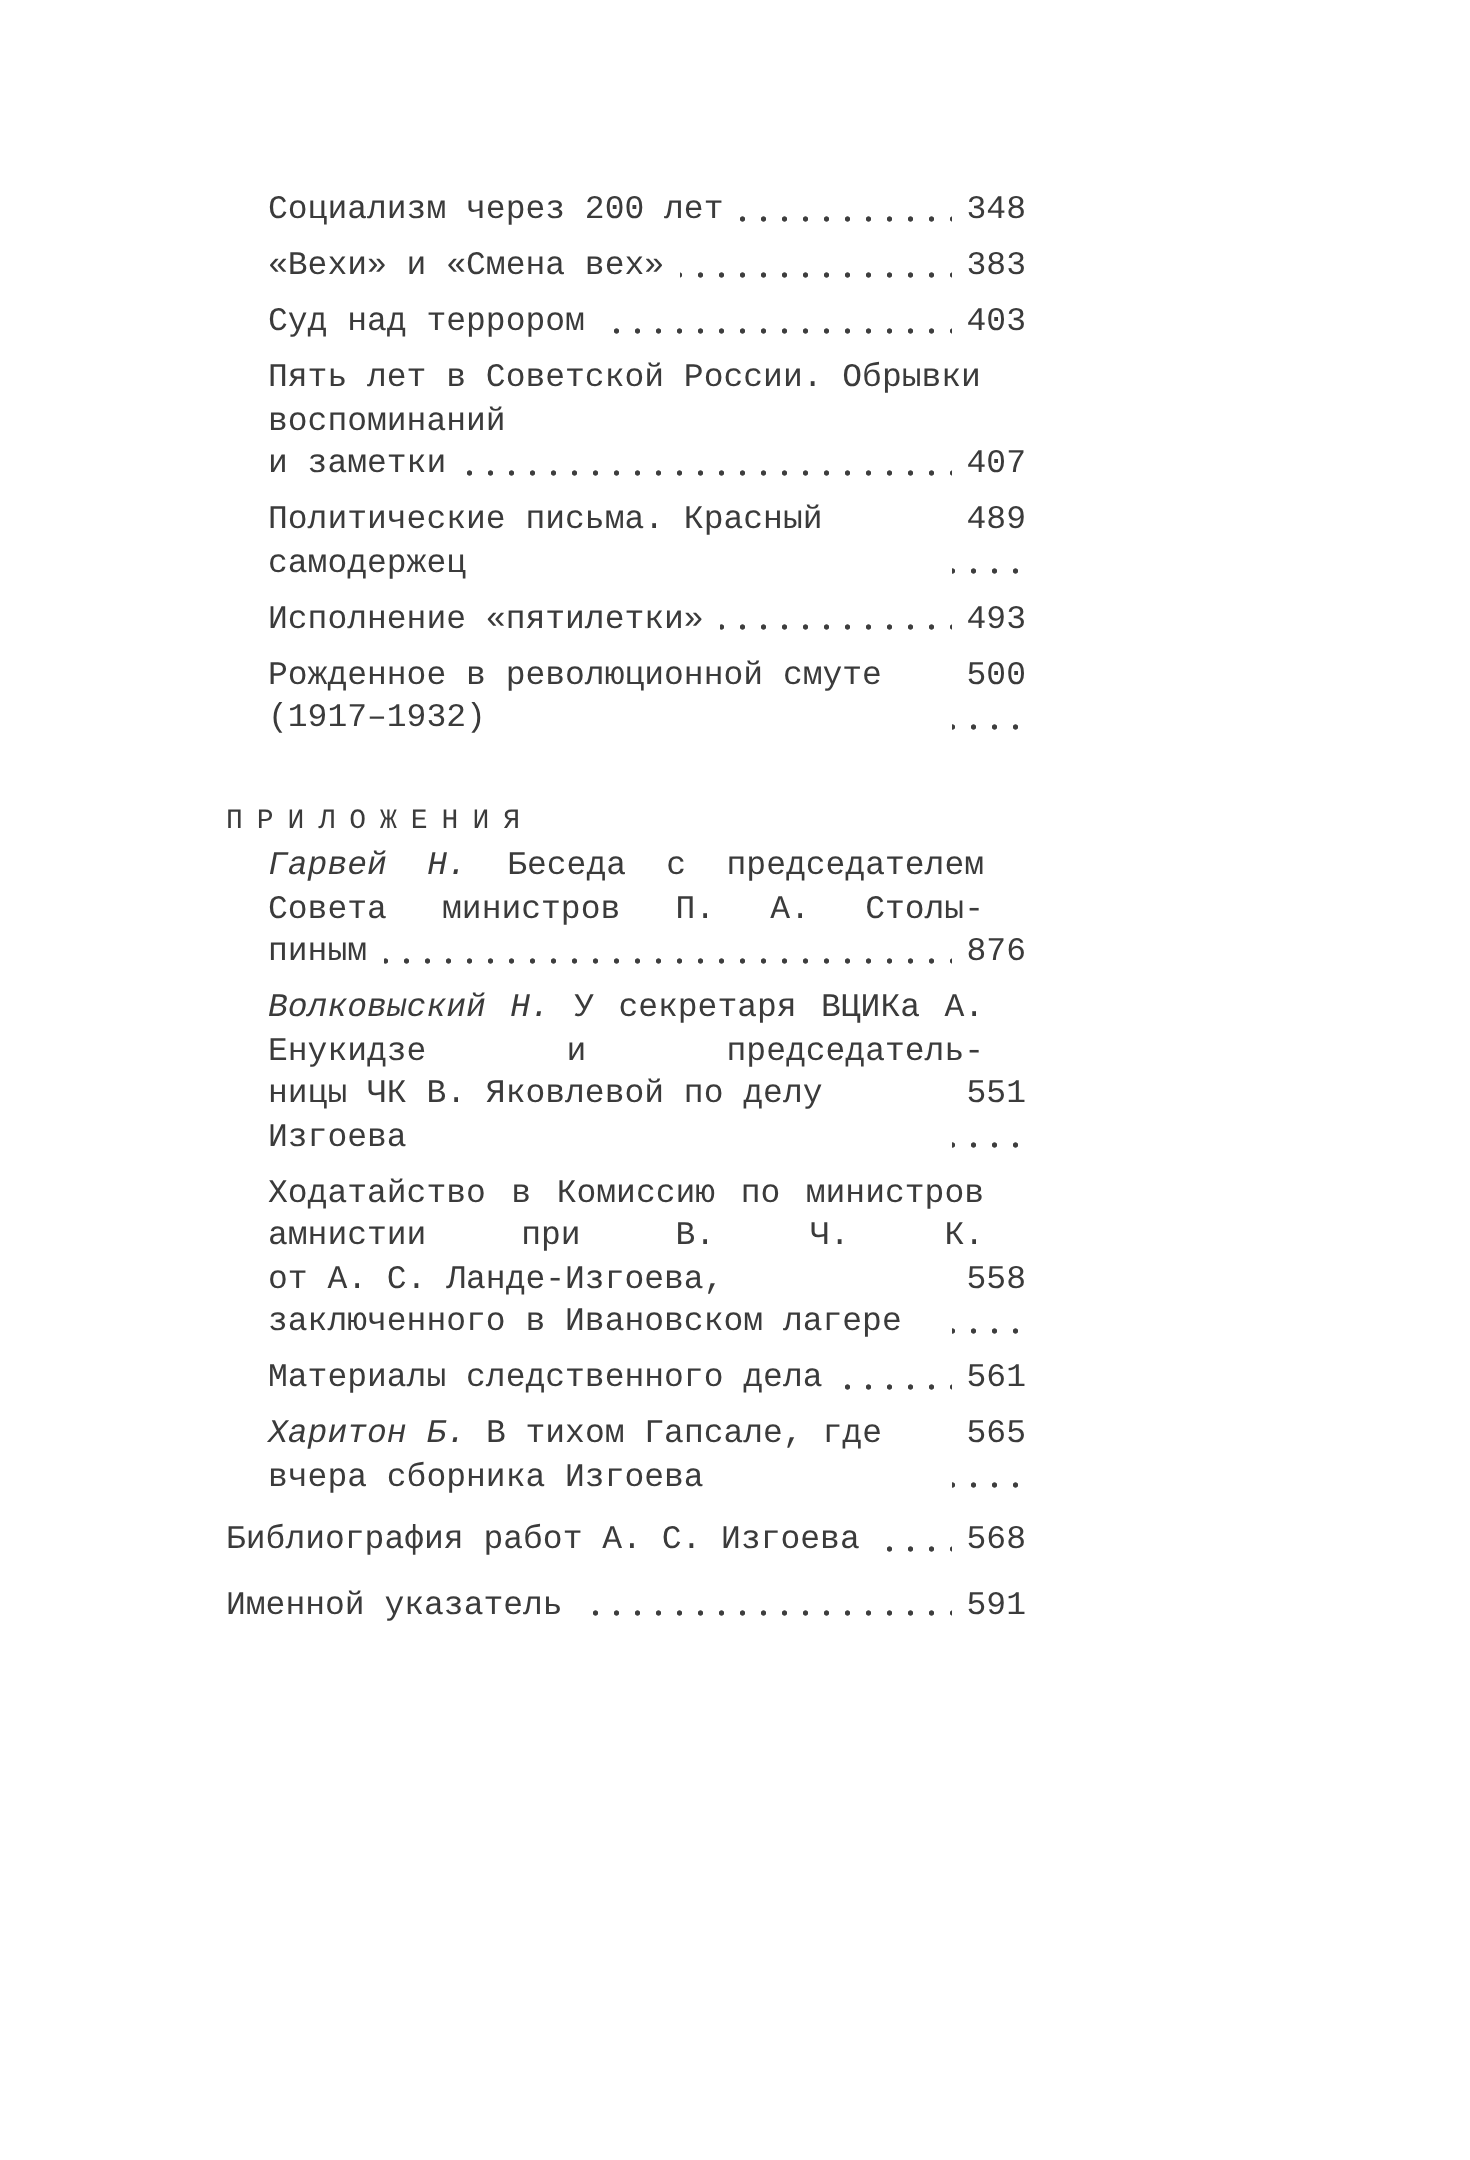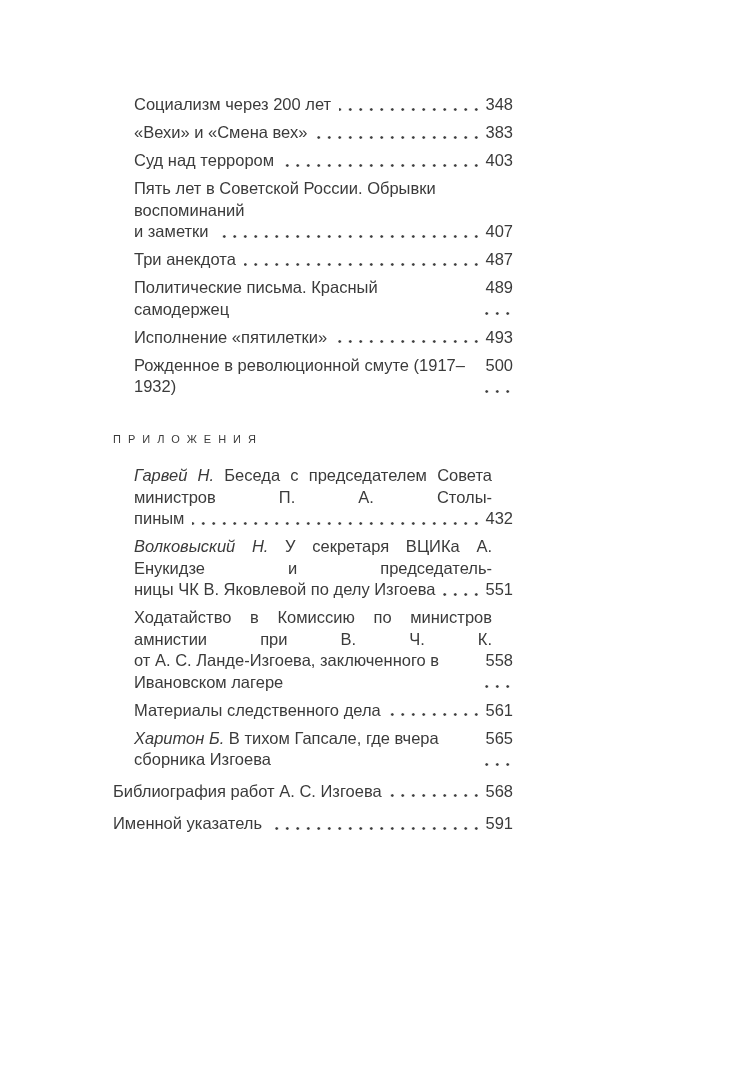--- a/index.html
+++ b/index.html
@@ -7,21 +7,21 @@
     padding: 0;
     background: #ffffff;
   }
   .page {
     position: relative;
     width: 609px;
     height: 1080px;
     box-sizing: border-box;
     background: #ffffff;
     padding: 94px 96px 16px 113px;
-    font-family: Liberation Sans, sans-serif;
+    font-family: Liberation Mono, monospace;
     font-size: 16.5px;
     line-height: 21.5px;
     color: #3b3b3b;
     overflow: hidden;
   }
   .entry { margin-bottom: 6.5px; }
   .sub   { margin-left: 21px; }
 
   
   .row {
@@ -56,23 +56,22 @@
     padding-left: 7px;
     white-space: nowrap;
     text-align: center;
   }
   .l1 { padding-right: 21px; }           
   .just { text-align: justify; text-align-last: justify; }
   .au { font-style: italic; }
 
   .heading {
     margin-top: 31px;
-    margin-bottom: 15px;
     letter-spacing: 7px;
-    font-size: 11px;
+    font-size: 14px;
     color: #3b3b3b;
   }
   .gap-sm { margin-top: 10px; }
   .gap-md { margin-top: 11px; }
 </style>
 </head>
 <body>
 
 <div class="page">
 
@@ -99,26 +98,20 @@
   </div>
 
   <div class="entry sub">
     <div class="l1">Пять лет в Советской России. Обрывки воспоминаний</div>
     <div class="row">
       <span class="t">и заметки</span>
       <span class="pg">407</span>
     </div>
   </div>
 
-  <div class="entry sub">
-    <div class="row">
-      <span class="t">Три анекдота</span>
-      <span class="pg">487</span>
-    </div>
-  </div>
 
   <div class="entry sub">
     <div class="row">
       <span class="t">Политические письма. Красный самодержец</span>
       <span class="pg">489</span>
     </div>
   </div>
 
   <div class="entry sub">
     <div class="row">
@@ -133,21 +126,21 @@
       <span class="pg">500</span>
     </div>
   </div>
 
   <div class="heading">ПРИЛОЖЕНИЯ</div>
 
   <div class="entry sub">
     <div class="l1 just"><i class="au">Гарвей Н.</i> <span>Беседа с председателем Совета министров П. А. Столы-</span></div>
     <div class="row">
       <span class="t">пиным</span>
-      <span class="pg">432</span>
+      <span class="pg">876</span>
     </div>
   </div>
 
 
   <div class="entry sub">
     <div class="l1 just"><i class="au">Волковыский Н.</i> <span>У секретаря ВЦИКа А. Енукидзе и председатель-</span></div>
     <div class="row">
       <span class="t">ницы ЧК В. Яковлевой по делу Изгоева</span>
       <span class="pg">551</span>
     </div>

